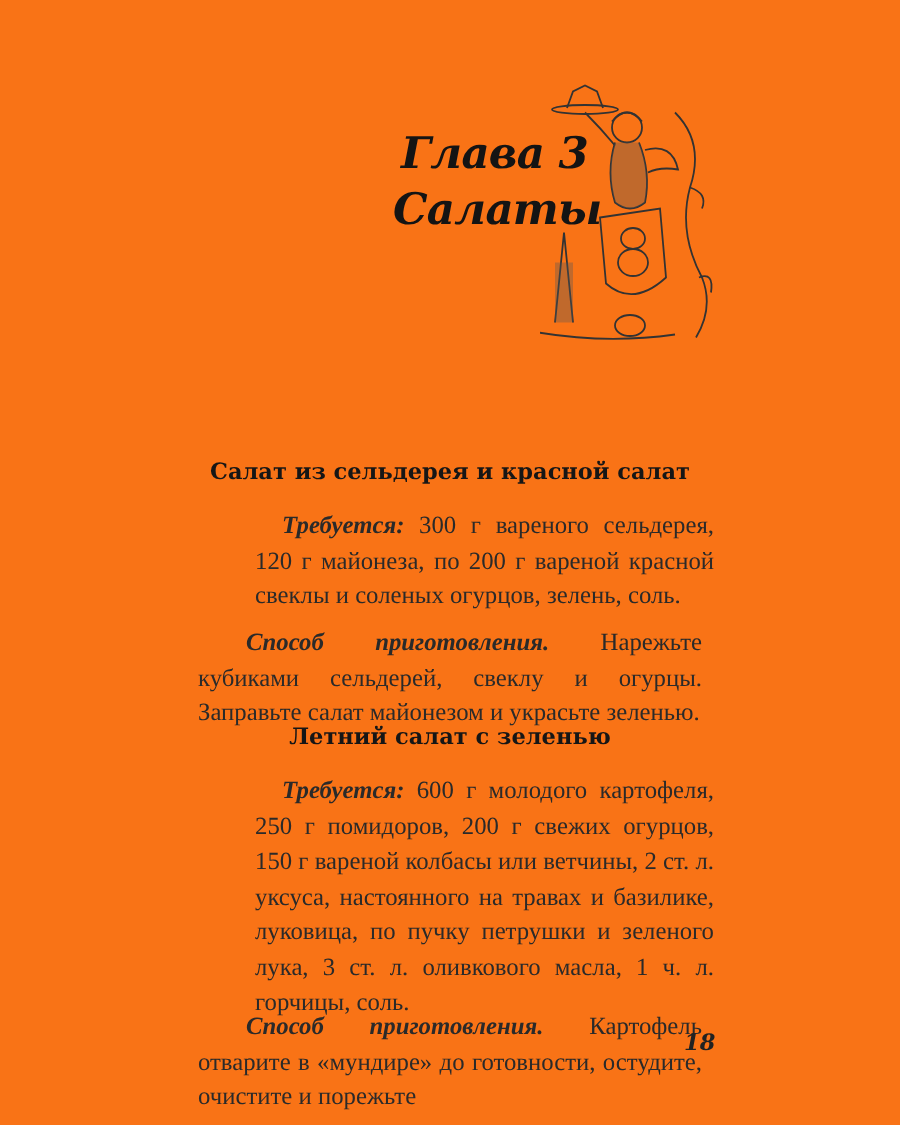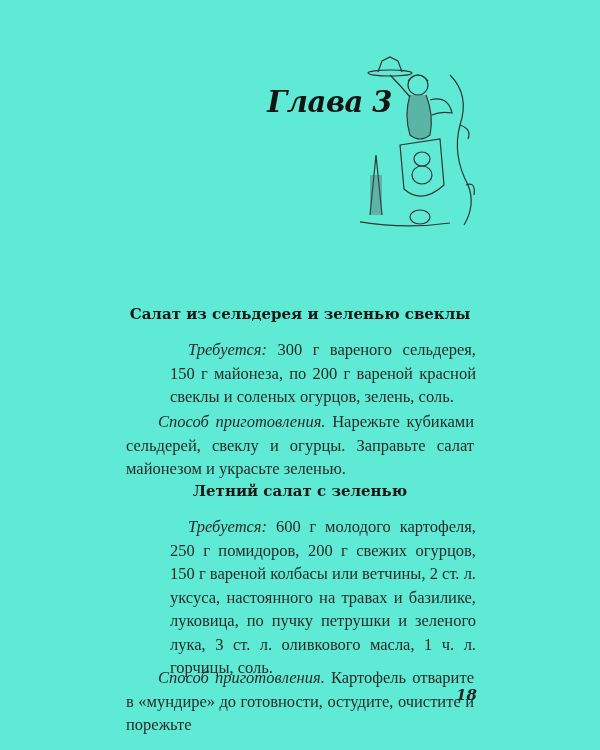--- a/index.html
+++ b/index.html
@@ -1,51 +1,52 @@
 <!DOCTYPE html>
 <html><head>
   <meta charset="utf-8">
   <style>
     html, body { margin: 0; padding: 0; background: #ffffff; }
     body { width: 600px; height: 750px; position: relative; overflow: hidden;
            font-family: "DejaVu Serif", "Liberation Serif", serif; color: #1e1e1e; }
-    .page { position: absolute; inset: 0; background: #5eead4; }
+    .page { position: absolute; inset: 0; background: #f97316; }
 
     .chapter-title { position: absolute; left: 262px; top: 84px; width: 130px;
       font-family: "DejaVu Serif", serif; font-style: italic; font-weight: bold;
       font-size: 29px; line-height: 37px; color: #141414; text-align: right; letter-spacing: -0.5px; }
     .chapter-title div { white-space: nowrap; }
 
     .illustration { position: absolute; left: 360px; top: 55px; width: 120px; height: 180px; }
 
     .recipe-title { position: absolute; left: 120px; width: 360px; text-align: center;
       font-family: "DejaVu Serif", serif; font-weight: bold; font-size: 15px; color: #161616; }
 
     .ingredients { position: absolute; left: 170px; width: 306px;
       font-family: "Liberation Serif", serif; font-size: 16.5px; line-height: 23.5px; color: #2a2a2a;
       text-align: justify; }
     .ingredients p { margin: 0; text-indent: 18px; }
 
     .method { position: absolute; left: 120px; width: 360px;
       font-family: "Liberation Serif", serif; font-size: 16.5px; line-height: 23.5px; color: #2a2a2a;
       text-align: justify; }
-    .method p { margin: 6px; text-indent: 32px; }
+    .method p { margin: 12px; text-indent: 32px; }
 
-    .label { font-style: italic; }
+    .label { font-style: italic; font-weight: bold; }
 
     .page-number { position: absolute; left: 456px; top: 686px; font-family: "DejaVu Serif", serif;
       font-style: italic; font-weight: bold; font-size: 15px; color: #222; }
   </style>
 </head>
 <body>
 
 <div class="page">
 
   <div class="chapter-title">
     <div>Глава 3</div>
+    <div>Салаты</div>
   </div>
 
   <svg class="illustration" viewBox="0 0 120 180">
     <g fill="none" stroke="#333" stroke-width="1.2">
 
       <ellipse cx="30" cy="18" rx="22" ry="3"></ellipse>
       <path d="M18 17 L22 6 L30 2 L38 6 L42 17"></path>
 
       <circle cx="58" cy="30" r="10"></circle>
       <path d="M48 26 Q58 14 68 26"></path>
@@ -66,24 +67,24 @@
       <path d="M10 160 L14 120 L16 100 L18 120 L22 160"></path>
       <path d="M-10 165 Q40 175 90 168"></path>
       <ellipse cx="60" cy="162" rx="10" ry="7"></ellipse>
     </g>
     <g fill="#555" opacity="0.35">
       <rect x="10" y="120" width="12" height="40"></rect>
       <path d="M50 40 Q44 60 50 80 Q60 88 70 80 Q74 60 66 40 Z"></path>
     </g>
   </svg>
 
-  <div class="recipe-title" style="top:305px;">Салат из сельдерея и зеленью свеклы</div>
+  <div class="recipe-title" style="top:305px;">Салат из сельдерея и красной салат</div>
 
   <div class="ingredients" style="top:338px;">
-    <p><span class="label">Требуется:</span><span> 300 г вареного сельдерея, 150 г майонеза, по 200 г вареной красной свеклы и соленых огурцов, зелень, соль.</span></p>
+    <p><span class="label">Требуется:</span><span> 300 г вареного сельдерея, 120 г майонеза, по 200 г вареной красной свеклы и соленых огурцов, зелень, соль.</span></p>
   </div>
 
   <div class="method" style="top:404px;">
     <p><span class="label">Способ приготовления.</span><span> Нарежьте кубиками сельдерей, свеклу и огурцы. Заправьте салат майонезом и украсьте зеленью.</span></p>
   </div>
 
   <div class="recipe-title" style="top:482px;">Летний салат с зеленью</div>
 
   <div class="ingredients" style="top:515px;">
     <p><span class="label">Требуется:</span><span> 600 г молодого картофеля, 250 г помидоров, 200 г свежих огурцов, 150 г вареной колбасы или ветчины, 2 ст. л. уксуса, настоянного на травах и базилике, луковица, по пучку петрушки и зеленого лука, 3 ст. л. оливкового масла, 1 ч. л. горчицы, соль.</span></p>

